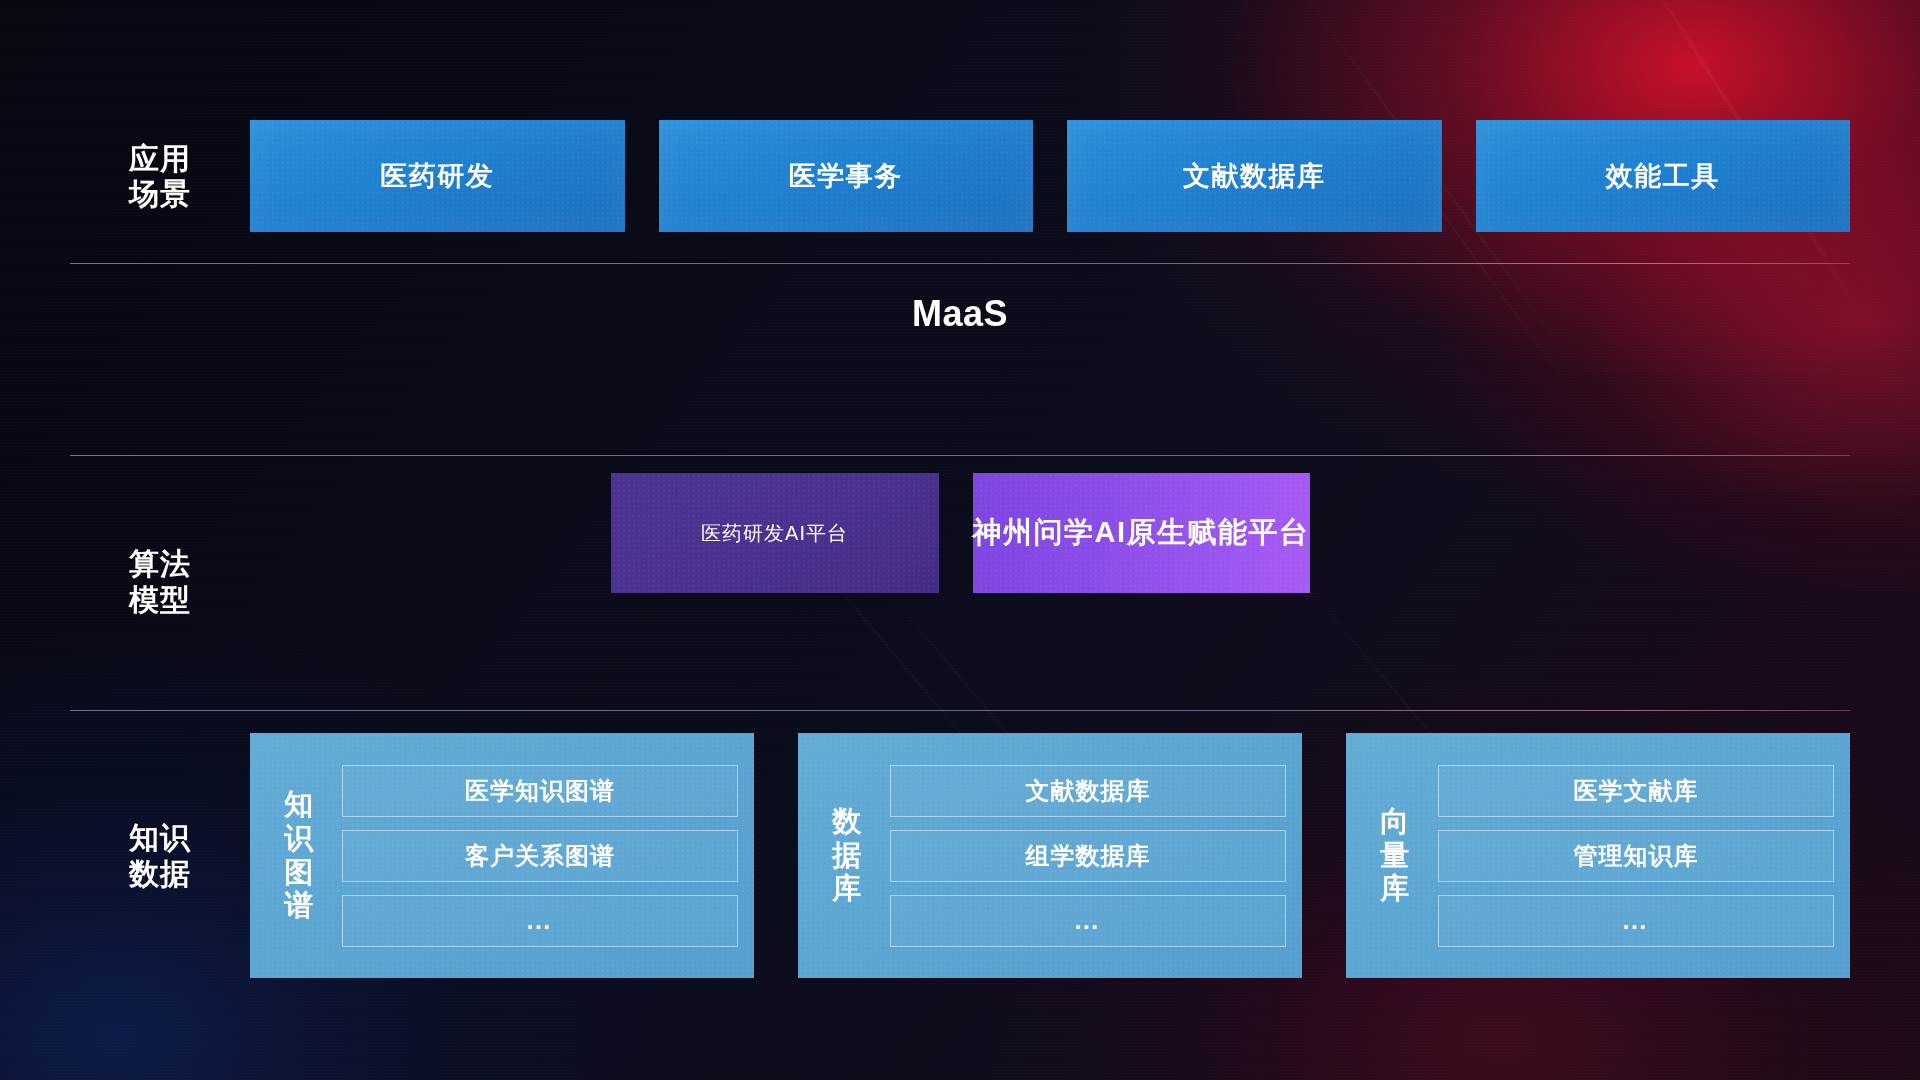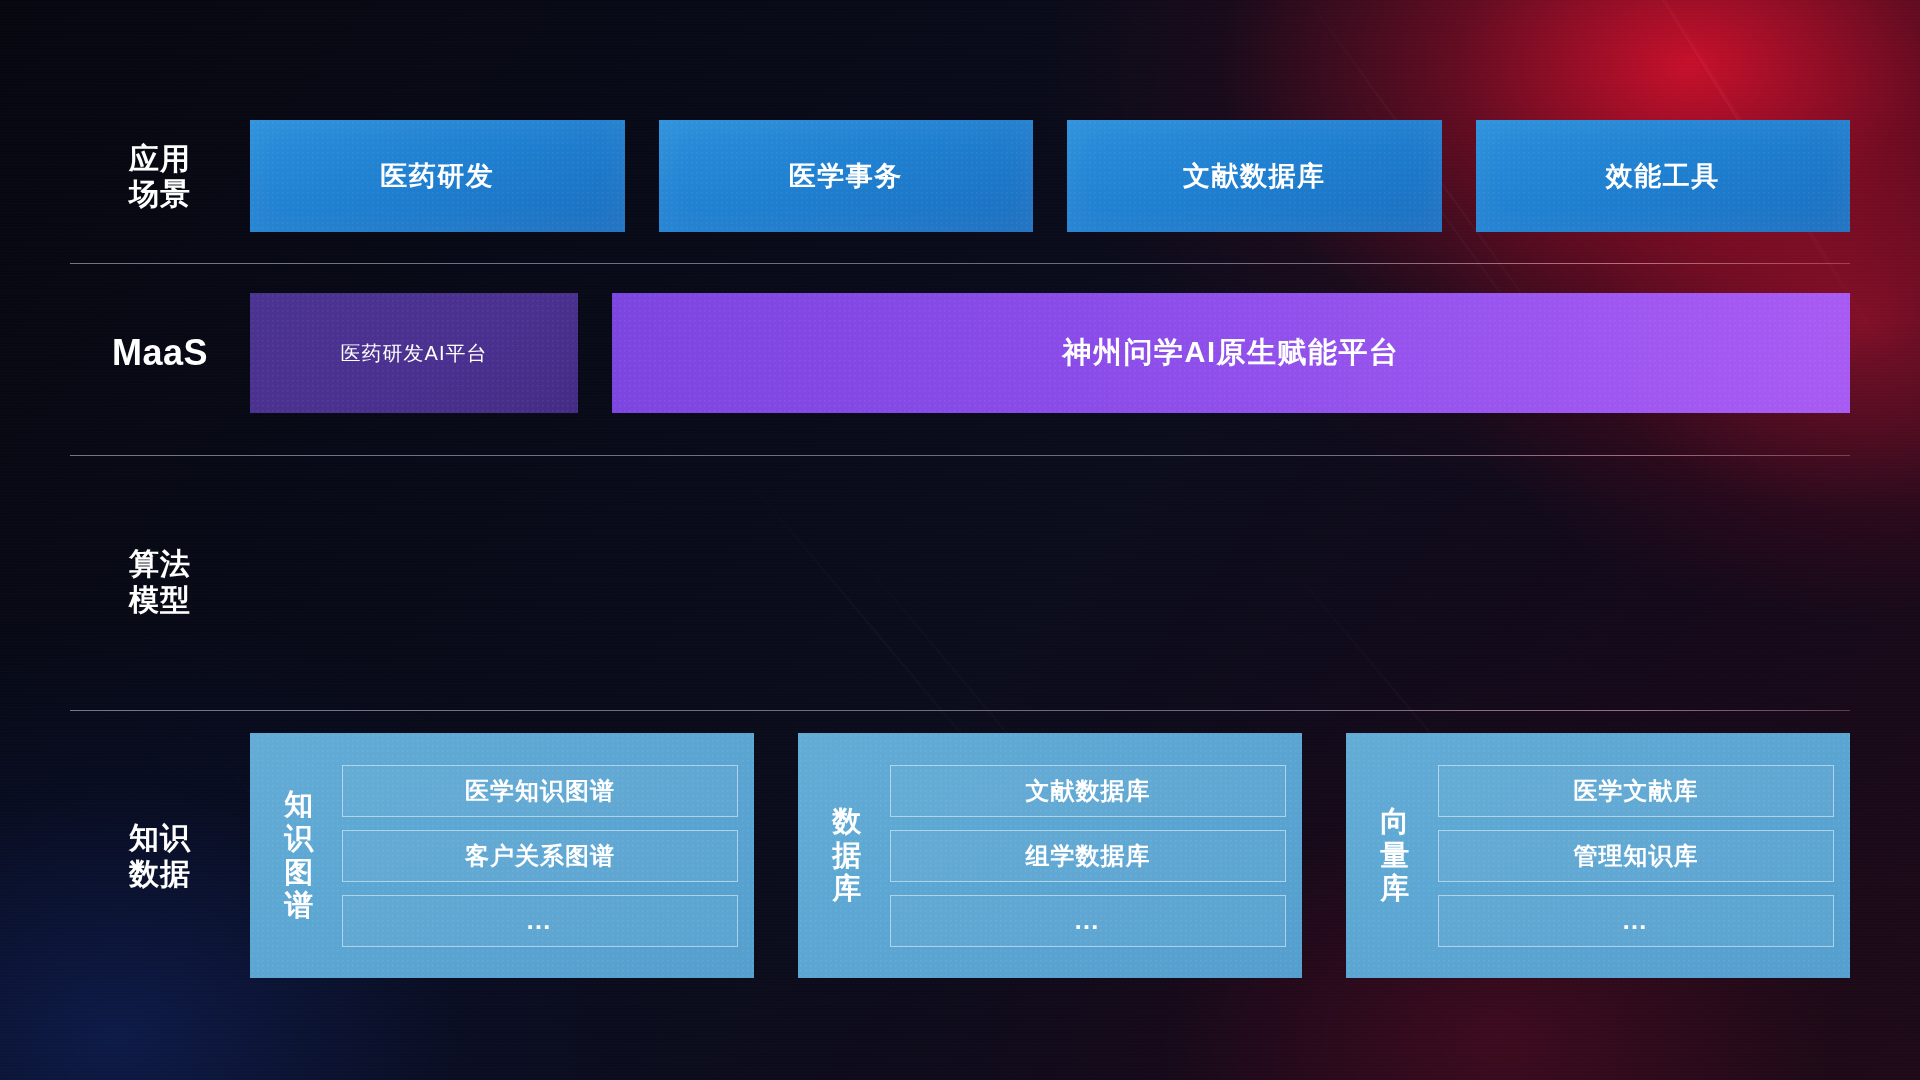--- a/index.html
+++ b/index.html
@@ -290,21 +290,21 @@
             <span>文献数据库</span>
           </div>
         <div class="app-box">
             <span>效能工具</span>
           </div>
       </div>
     </div>
 
     <div class="divider" style="top:263px;"></div>
 
-    <div class="row" style="top:293px; height:120px;">
+    <div class="row" style="top:293px; height:120px;flex-direction:column;">
       <div class="row-label latin">
         <div>MaaS</div>
       </div>
       <div class="row-content">
         <div class="maas-left">
             <span>医药研发AI平台</span>
           </div>
         <div class="maas-right">
             <span>神州问学AI原生赋能平台</span>
           </div>

